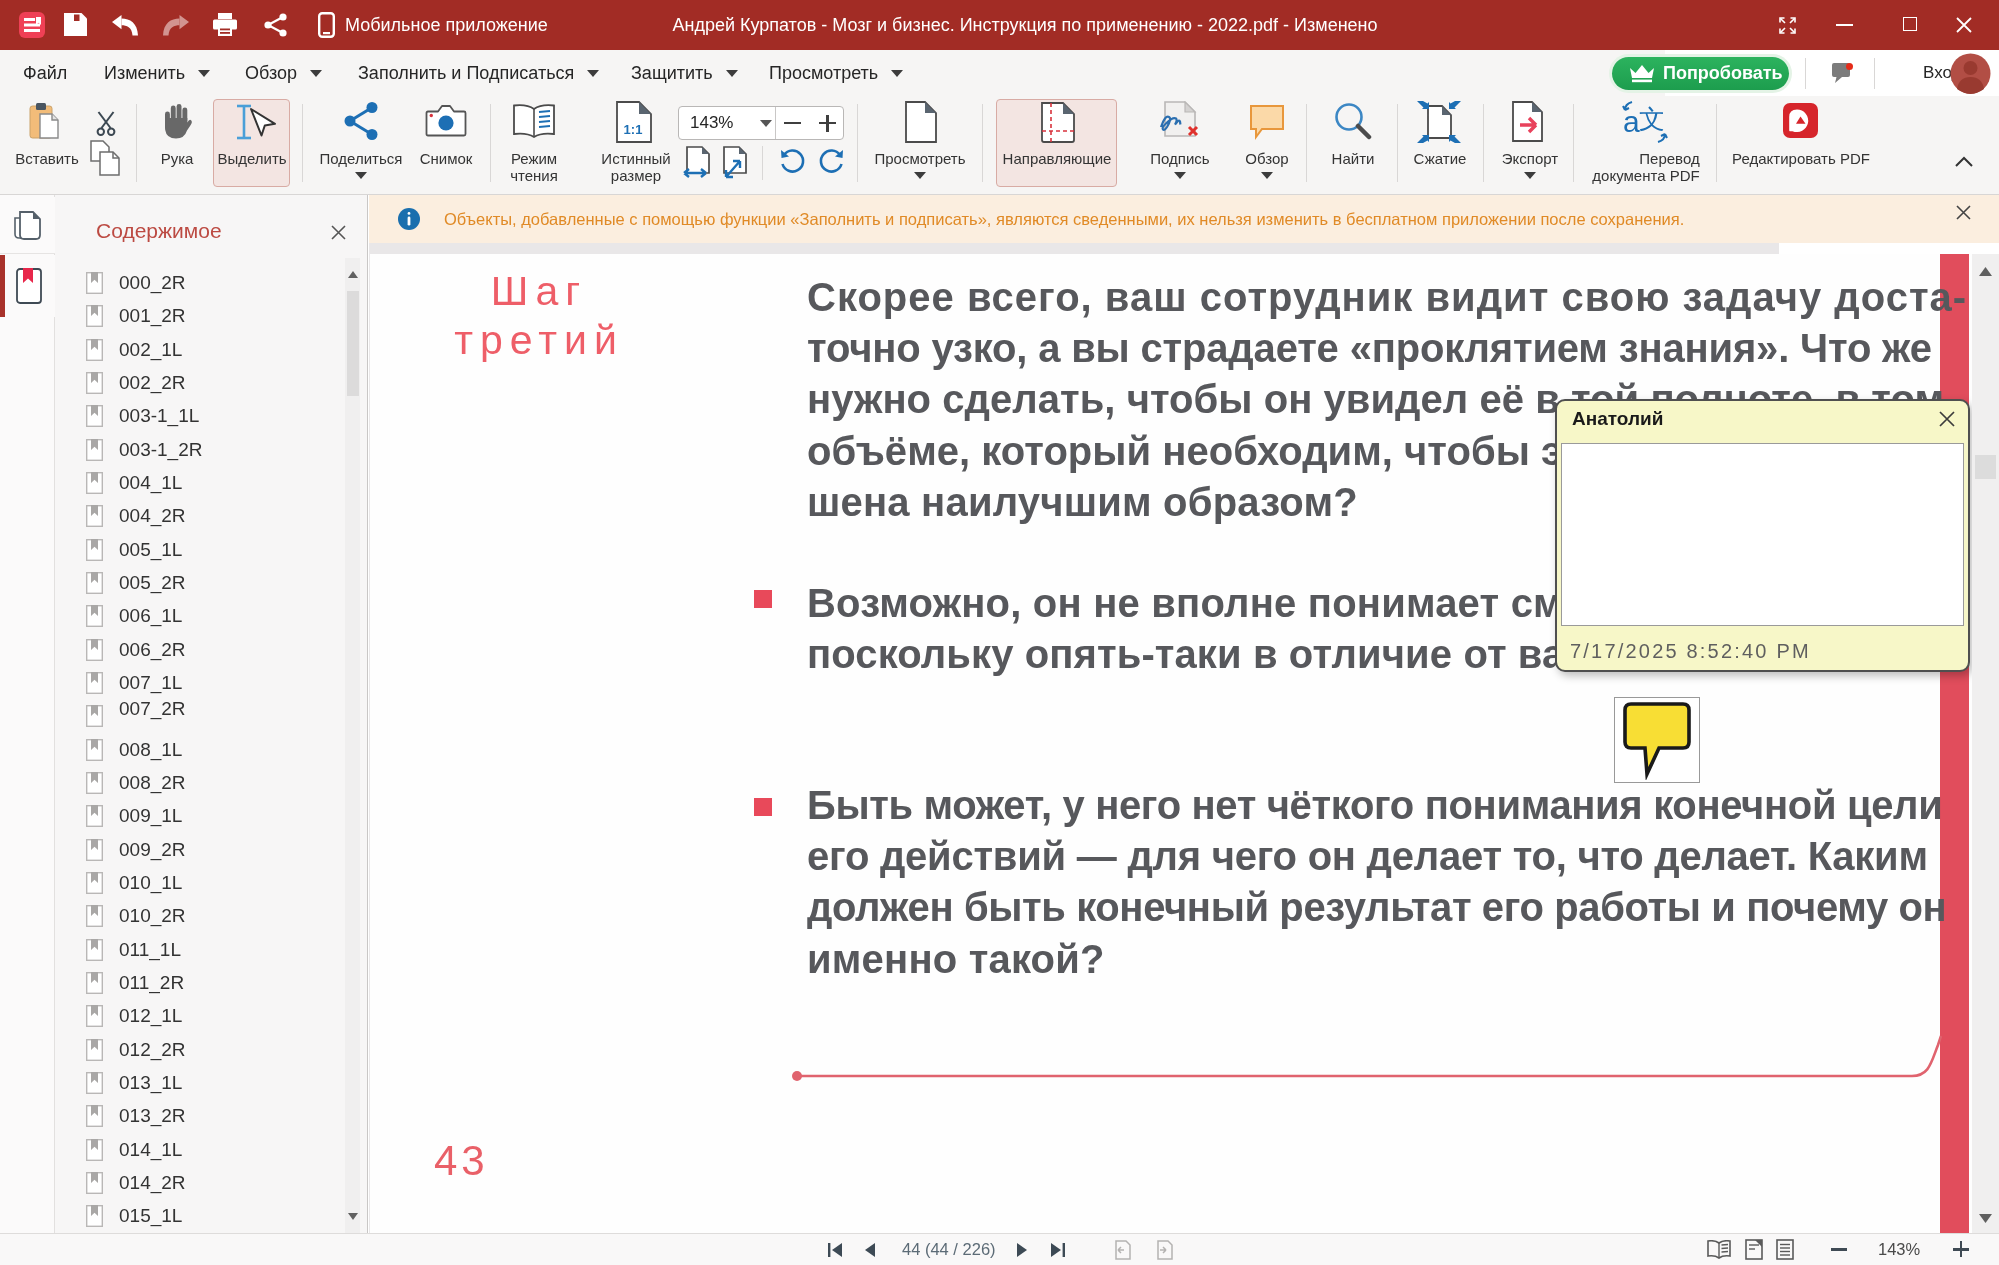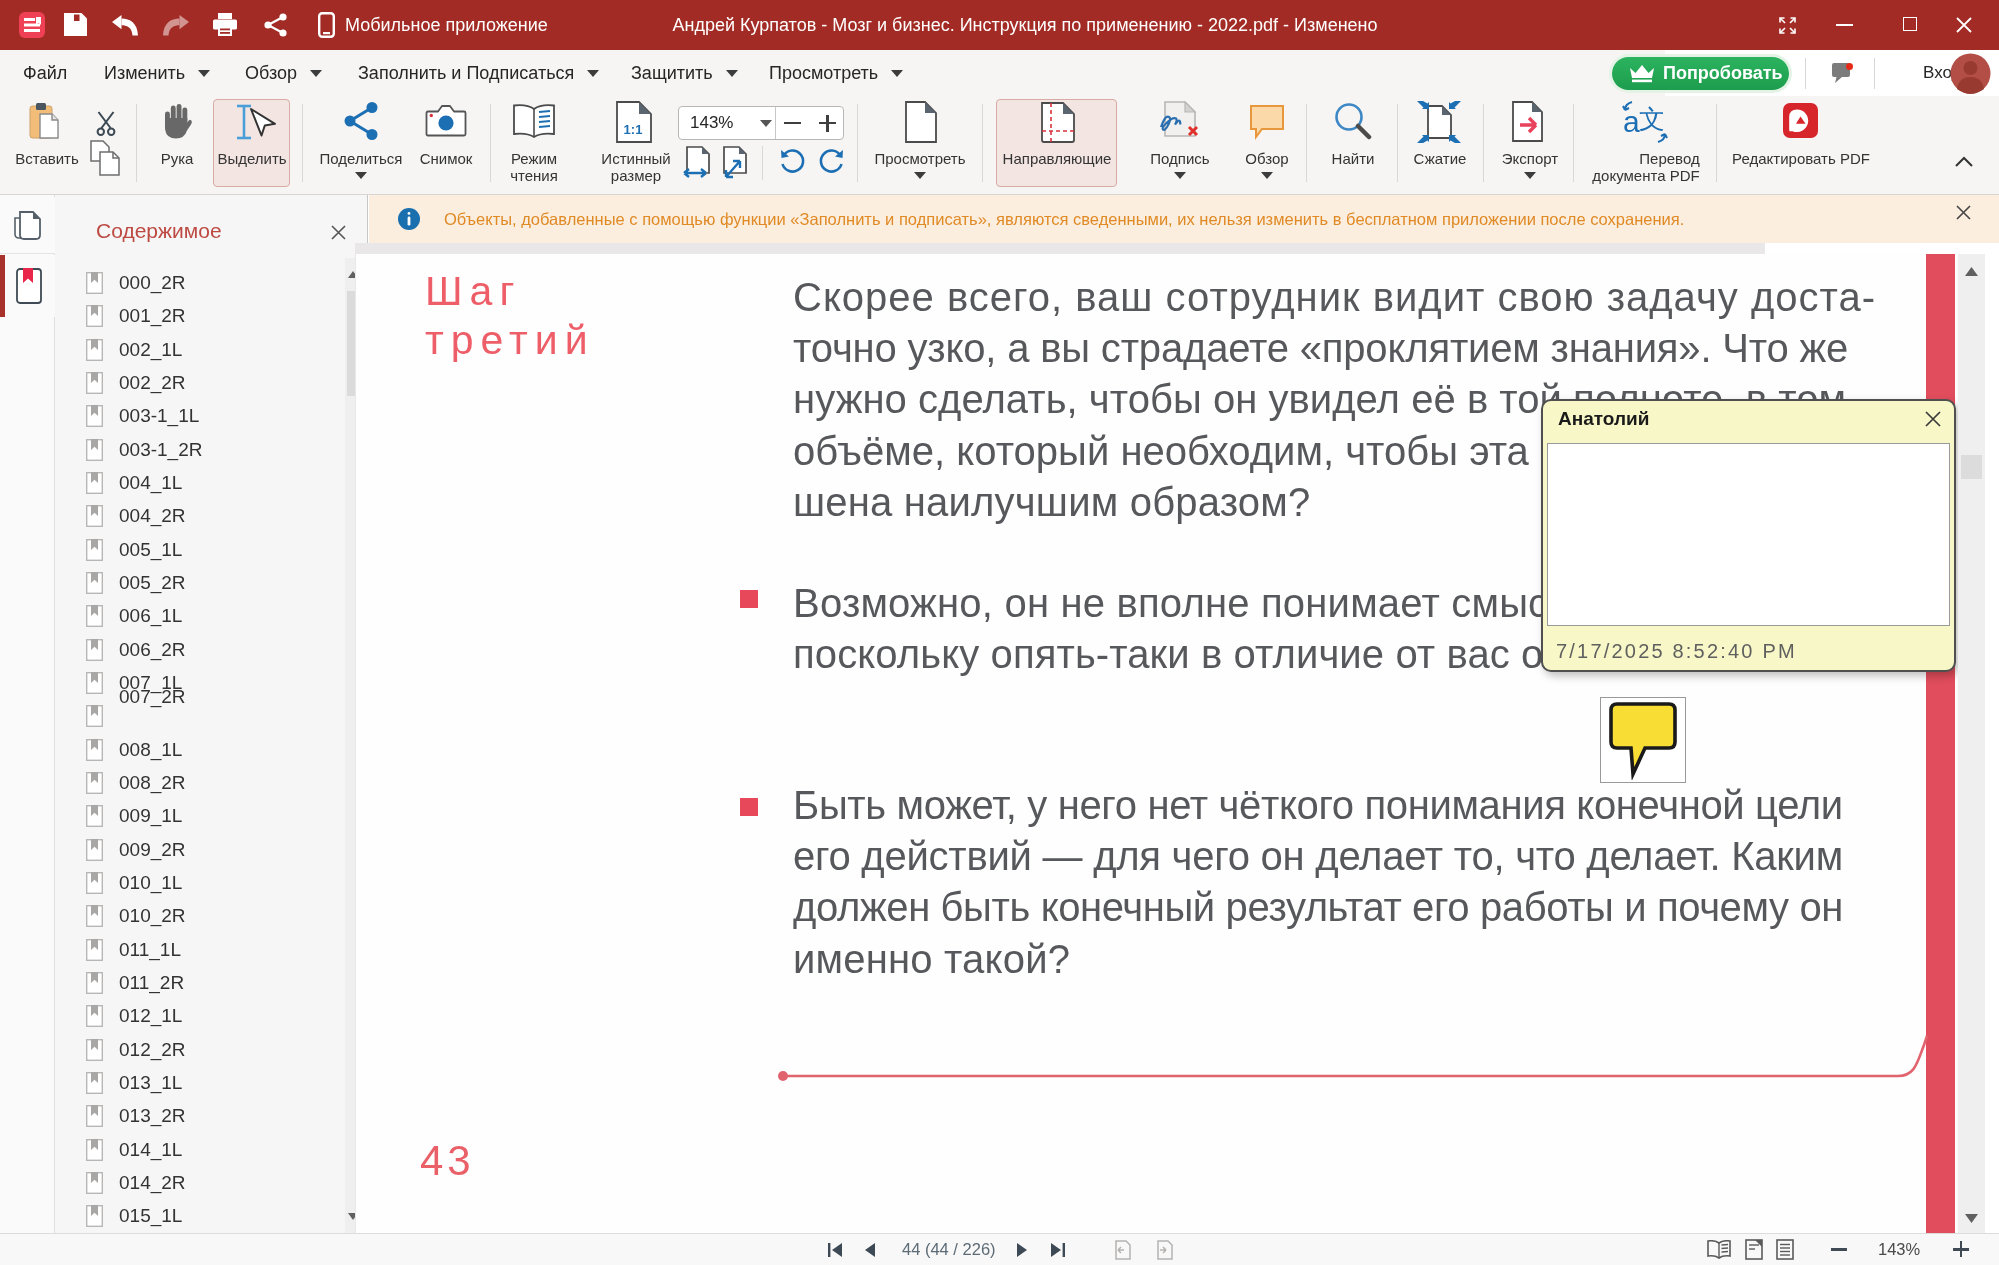--- a/index.html
+++ b/index.html
@@ -18,23 +18,23 @@
   #toolbar { left:0; top:96px; width:1999px; height:99px; background:#f6f5f4; border-bottom:1px solid #d8d6d5; }
   .tool-label { position:absolute; color:#343434; font-size:15px; text-align:center; white-space:nowrap; transform:translateX(-50%); }
   .tool-sep { position:absolute; width:1px; background:#d9d7d6; }
   .hl-btn { position:absolute; background:#f3e5e2; border:1px solid #d8aba4; border-radius:4px; }
   .dd { position:absolute; width:0; height:0; border-left:6px solid transparent; border-right:6px solid transparent; border-top:7px solid #3c3c3c; transform:translateX(-50%); }
   
   #rail { left:0; top:195px; width:55px; height:1038px; background:#fbfafa; border-right:1px solid #e2e0df; }
   #panel { left:55px; top:195px; width:313px; height:1038px; background:#f7f6f6; border-right:1px solid #c9c7c6; }
   
   #infobar { left:369px; top:195px; width:1630px; height:48px; background:#fbeedf; }
-  #viewport { left:355px; top:243px; width:1410px; height:990px; background:#e9e7e8; }
+  #viewport { left:369px; top:243px; width:1410px; height:990px; background:#e9e7e8;text-align:center; }
   #statusbar { left:0; top:1233px; width:1999px; height:32px; background:#f9f8f8; border-top:1px solid #dedcdb; }
-  .doc-line { position:absolute; white-space:nowrap; color:#57585c; font-size:40px; line-height:40px; letter-spacing:0.2px; }
+  .doc-line { position:absolute; white-space:nowrap; color:#57585c; font-size:40px; line-height:40px; letter-spacing:0.2px;font-weight:bold; }
 
 </style>
 </head>
 <body>
 <div id="root">
   <div class="abs" id="titlebar">
 
     <svg class="abs" style="left:19px;top:12px" width="26" height="26" viewBox="0 0 26 26">
       <rect x="0" y="0" width="26" height="26" rx="6" fill="#ef4055"></rect>
       <rect x="5" y="6" width="11" height="3" fill="#fff"></rect>
@@ -411,21 +411,21 @@
       <div class="abs" style="left:64px;top:371.6px;font-size:19px;color:#333;height:22px;line-height:22px;">006_2R</div>
       <svg class="abs" style="left:31px;top:405.0px" width="17" height="22" viewBox="0 0 17 22">
           <rect x="0.7" y="0.7" width="15.6" height="20.6" fill="#fff" stroke="#b9b7b6" stroke-width="1.4"></rect>
           <path d="M5 0 h7 v11 l-3.5-3.2 L5 11 Z" fill="#a9a7a6"></path>
         </svg>
       <div class="abs" style="left:64px;top:405.0px;font-size:19px;color:#333;height:22px;line-height:22px;">007_1L</div>
       <svg class="abs" style="left:31px;top:438.3px" width="17" height="22" viewBox="0 0 17 22">
           <rect x="0.7" y="0.7" width="15.6" height="20.6" fill="#fff" stroke="#b9b7b6" stroke-width="1.4"></rect>
           <path d="M5 0 h7 v11 l-3.5-3.2 L5 11 Z" fill="#a9a7a6"></path>
         </svg>
-      <div class="abs" style="left:64px;top:419px;font-size:19px;color:#333;height:22px;line-height:22px;">007_2R</div>
+      <div class="abs" style="left:64px;top:431px;font-size:19px;color:#333;height:22px;line-height:22px;">007_2R</div>
       <svg class="abs" style="left:31px;top:471.6px" width="17" height="22" viewBox="0 0 17 22">
           <rect x="0.7" y="0.7" width="15.6" height="20.6" fill="#fff" stroke="#b9b7b6" stroke-width="1.4"></rect>
           <path d="M5 0 h7 v11 l-3.5-3.2 L5 11 Z" fill="#a9a7a6"></path>
         </svg>
       <div class="abs" style="left:64px;top:471.6px;font-size:19px;color:#333;height:22px;line-height:22px;">008_1L</div>
       <svg class="abs" style="left:31px;top:505.0px" width="17" height="22" viewBox="0 0 17 22">
           <rect x="0.7" y="0.7" width="15.6" height="20.6" fill="#fff" stroke="#b9b7b6" stroke-width="1.4"></rect>
           <path d="M5 0 h7 v11 l-3.5-3.2 L5 11 Z" fill="#a9a7a6"></path>
         </svg>
       <div class="abs" style="left:64px;top:505.0px;font-size:19px;color:#333;height:22px;line-height:22px;">008_2R</div>

